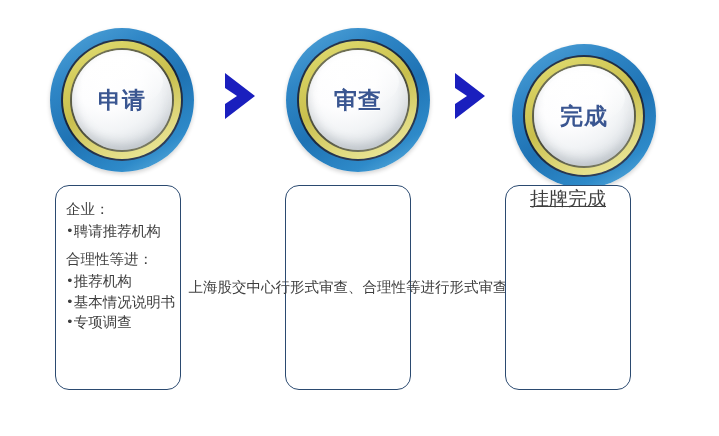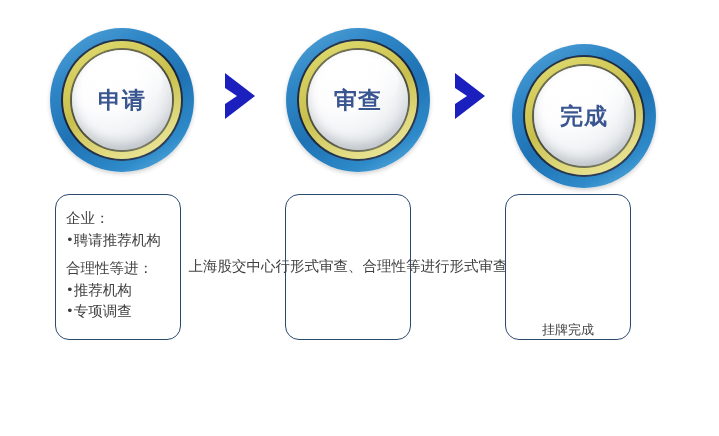--- a/index.html
+++ b/index.html
@@ -105,23 +105,23 @@
     position: absolute;
     width: 34px;
     height: 50px;
   }
   #arrow-1 { left: 223px; top: 71px; }
   #arrow-2 { left: 453px; top: 71px; }
 
   
   .detail-box {
     position: absolute;
-    top: 194px;
+    top: 185px;
     width: 126px;
-    height: 146px;
+    height: 205px;
     border: 1.6px solid #2b4a70;
     border-radius: 14px;
     background: #ffffff;
     box-sizing: border-box;
     color: #3b3b3b;
   }
   #box-1 { left: 55px; }
   #box-2 { left: 285px; }
   #box-3 { left: 505px; }
 
@@ -154,24 +154,25 @@
     padding: 0 7px;
     box-sizing: border-box;
     font-size: 14.5px;
     line-height: 1.92;
     color: #3f3f3f;
     text-align: center;
   }
   .box-body-middle {
     height: 100%;
     display: flex;
-    align-items: flex-end;
-    justify-content: center;
-    font-size: 13px;
+    align-items: flex-start;
+    justify-content: center;
+    font-size: 19px;
     color: #3f3f3f;
+    text-decoration: underline;
   }
   .center-line { white-space: nowrap; }
 </style>
 </head>
 <body>
 
 <div id="stage">
 
   <div class="step-circle" id="circle-1">
     <div class="ring-navy"></div>
@@ -212,20 +213,21 @@
     </div>
   </div>
 
   <div class="detail-box" id="box-1">
     <div class="box-body-list">
       <p class="list-heading">企业：</p>
       <p class="list-item"><span class="bullet">•</span><span>聘请推荐机构</span></p>
 
       <p class="list-heading second">合理性等进：</p>
       <p class="list-item"><span class="bullet">•</span><span>推荐机构</span></p>
+      <p class="list-item"><span class="bullet">•</span><span>基本情况说明书</span></p>
       <p class="list-item"><span class="bullet">•</span><span>专项调查</span></p>
     </div>
   </div>
 
   <div class="detail-box" id="box-2">
     <div class="box-body-center">
       <span class="center-line">上海股交中心</span>
       <span class="center-line">行形式审查</span>
       <span class="center-line">、合理性等进</span>
       <span class="center-line">行形式审查</span>

